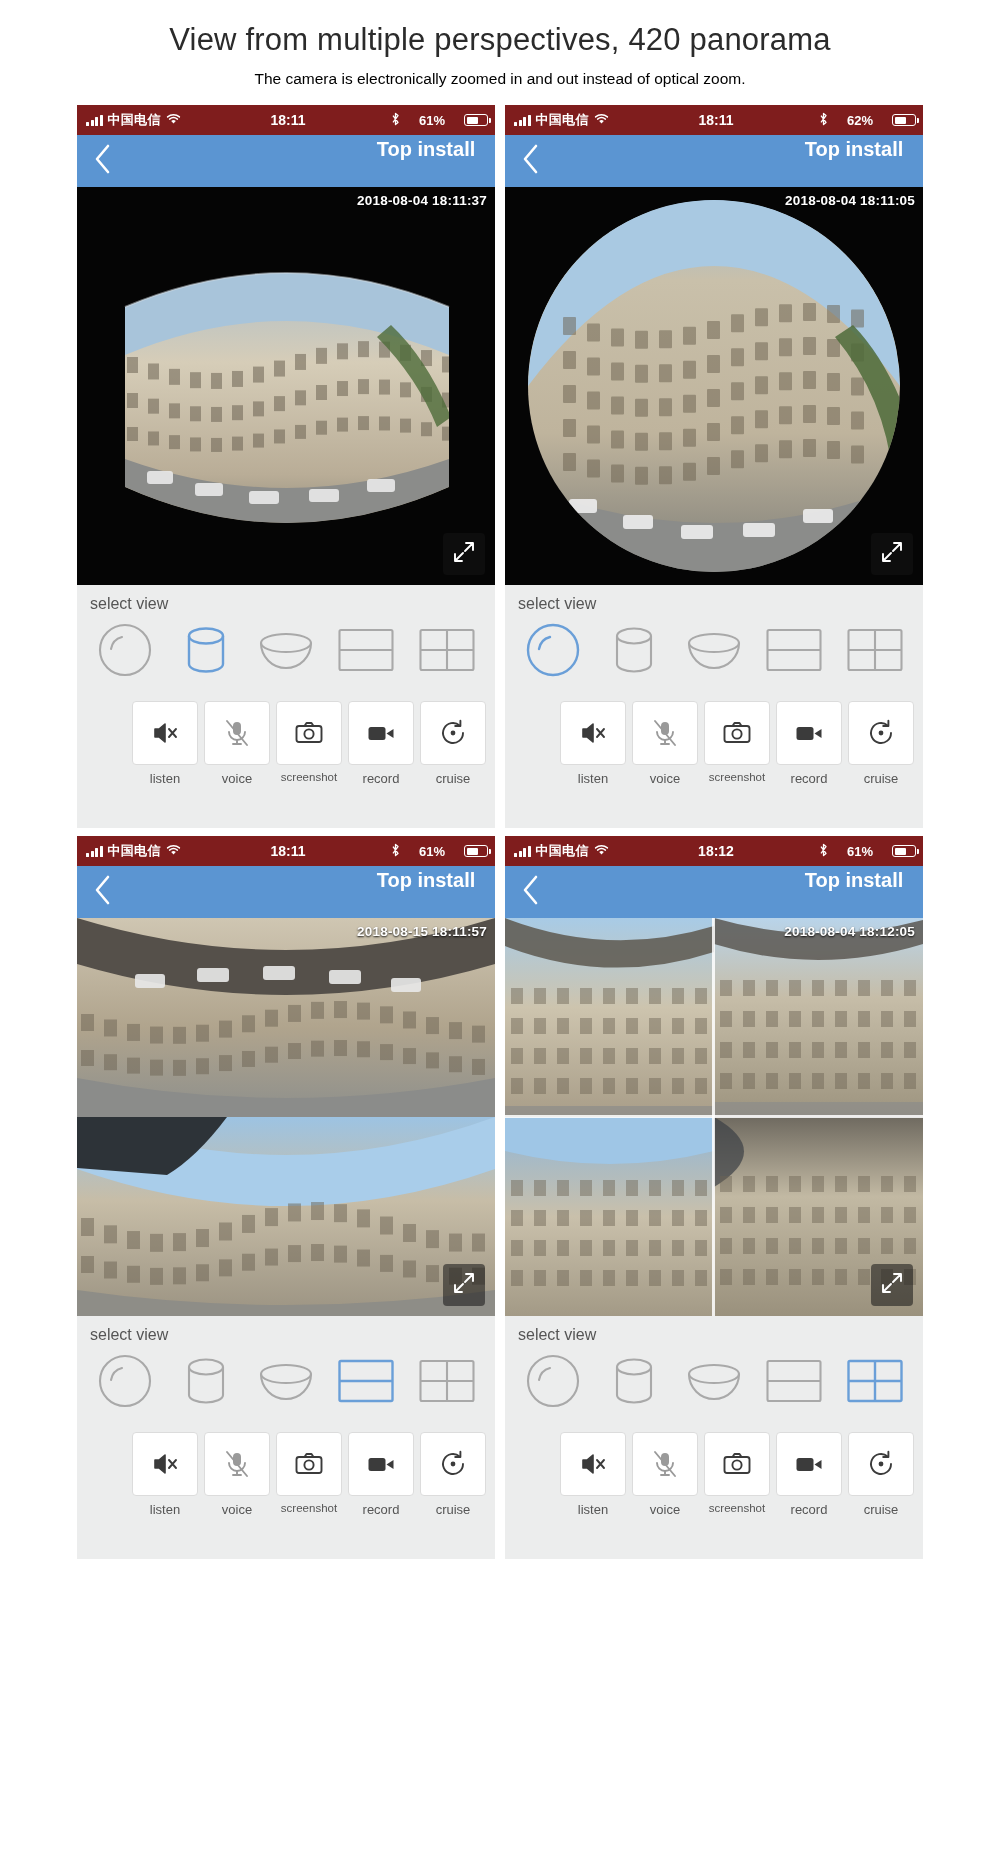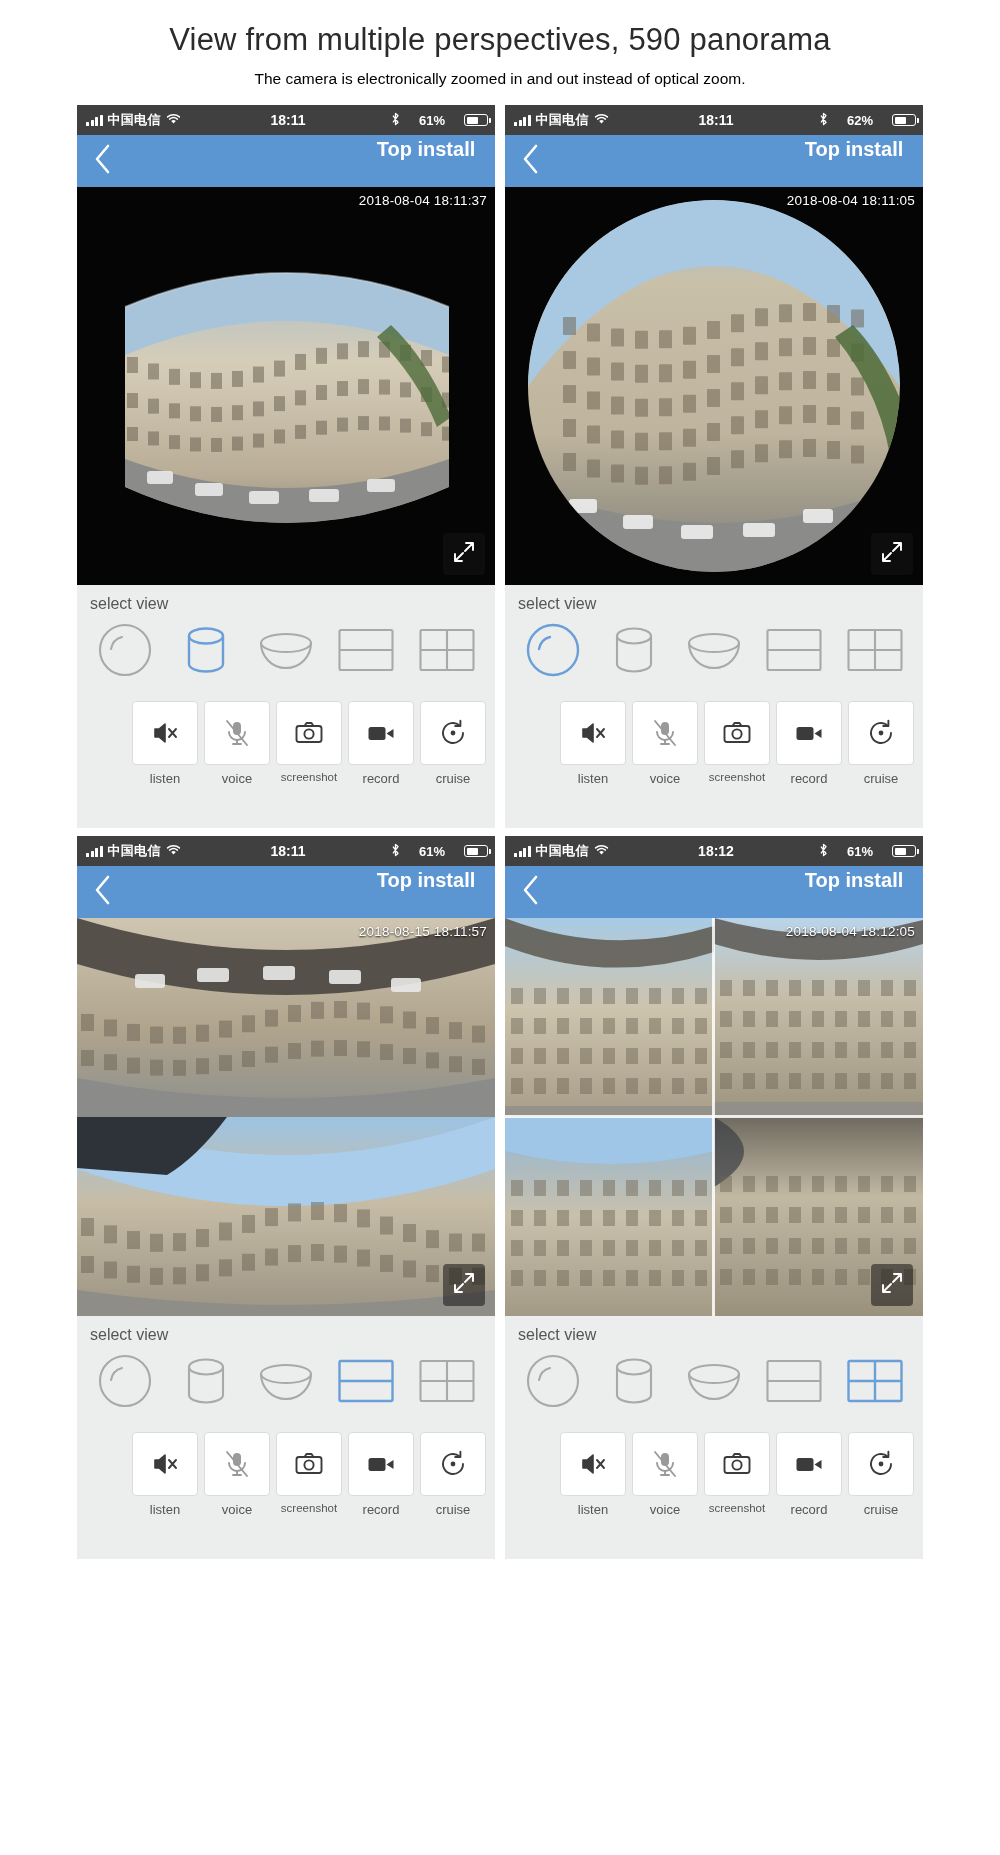--- a/index.html
+++ b/index.html
@@ -32,21 +32,21 @@
   }
   .phone {
     position: relative;
     width: 418px; height: 723px;
     overflow: hidden;
     background: #eceded;
   }
 
   
   .statusbar {
-    height: 30px; background: #404040;
+    height: 30px; background: #7f1d1d;
     display: flex; align-items: center;
     padding: 0 7px 0 9px;
     color: #ffffff; font-size: 13.5px; font-weight: bold;
     position: relative;
   }
   .sb-left { display: flex; align-items: center; gap: 5px; }
   .sig { display: flex; align-items: flex-end; gap: 1.5px; height: 11px; }
   .sig i { width: 3px; background: #fff; border-radius: .5px; display:block; }
   .sig i:nth-child(1) { height: 4px; }
   .sig i:nth-child(2) { height: 6px; }
@@ -92,20 +92,21 @@
   
   .stage {
     position: relative; width: 418px; height: 398px;
     background: #000; overflow: hidden;
   }
   .ts {
     position: absolute; right: 8px; top: 6px; z-index: 6;
     color: #ffffff; font-size: 13.5px;
     text-shadow: 0 1px 2px rgba(0,0,0,.9);
     letter-spacing: .2px;
+    font-weight: bold;
   }
   .fs-btn {
     position: absolute; right: 10px; bottom: 10px; z-index: 6;
     width: 42px; height: 42px; background: rgba(20,20,20,.55);
     border-radius: 4px; display: flex; align-items: center; justify-content: center;
   }
 
   
   .selview-wrap { background: #eceded; padding: 10px 0 0 0; }
   .selview-label {
@@ -128,21 +129,21 @@
     background: #ffffff; border: 1px solid #dcdcdc; border-radius: 4px;
     display: flex; align-items: center; justify-content: center;
   }
   .ctrl-lbl { font-size: 13px; color: #555; margin-top: 6px; display:block; }
   .ctrl-lbl.small { font-size: 11.5px; }
 </style>
 </head>
 <body>
 
 <div class="page-head">
-  <div class="page-title">View from multiple perspectives, 590 panorama</div>
+  <div class="page-title">View from multiple perspectives, 420 panorama</div>
   <div class="page-sub">The camera is electronically zoomed in and out instead of optical zoom.</div>
 </div>
 
 <div class="grid" id="grid">
     <div class="phone">
     <div class="statusbar">
       <div class="sb-left">
         <span class="sig">
             <i></i>
             <i></i>

